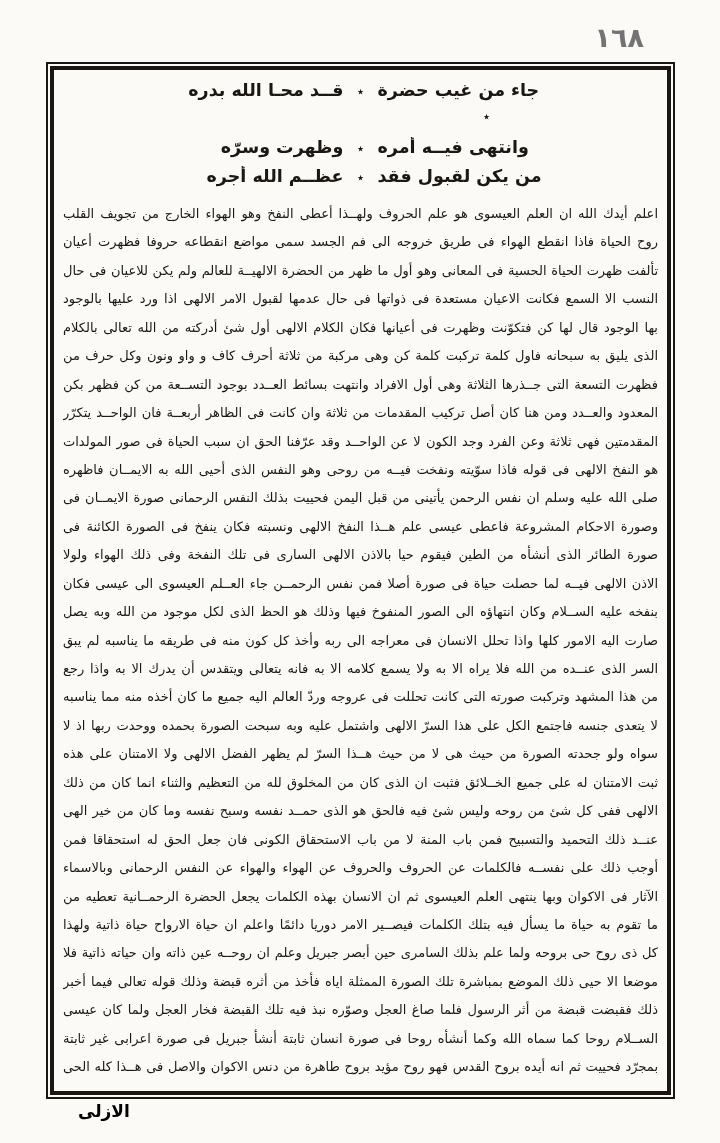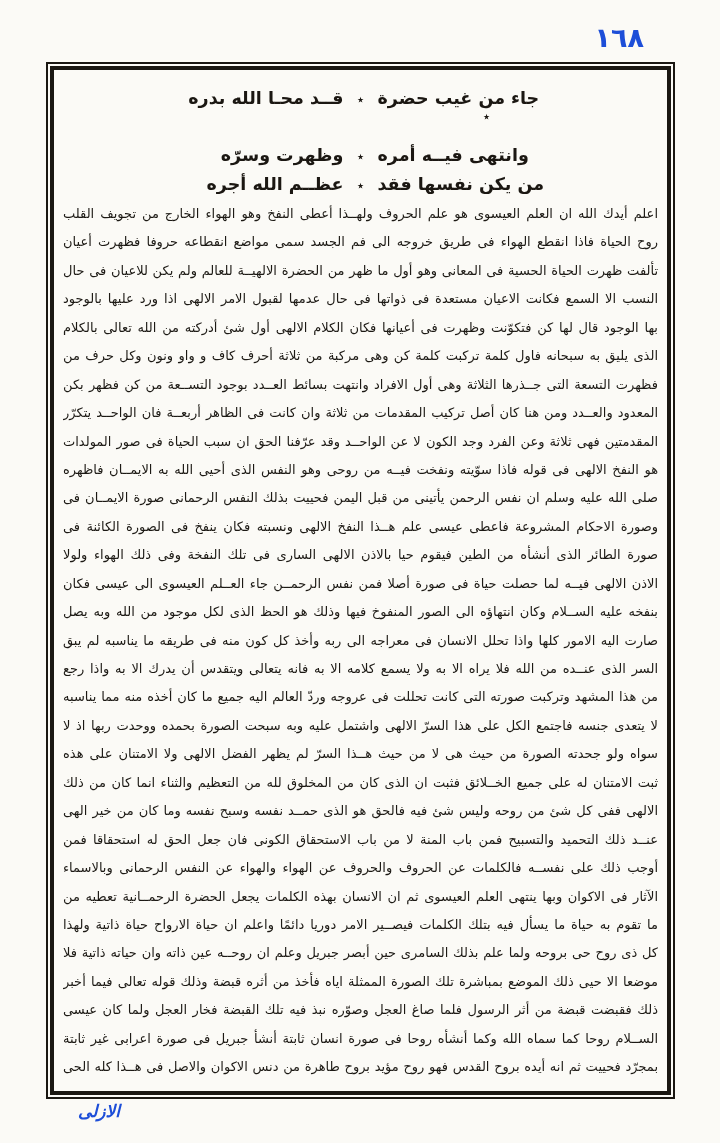--- a/index.html
+++ b/index.html
@@ -2,46 +2,46 @@
 <html lang="ar" dir="rtl"><head>
 <meta charset="utf-8">
 <style>
   html,body{margin:0;padding:0;background:#ffffff;}
   .scan{
     position:relative;width:720px;height:1143px;background:#fbfaf6;
     font-family:"DejaVu Sans",sans-serif;color:#17140f;direction:rtl;overflow:hidden;
   }
   .page-number{
     position:absolute;top:22px;right:76px;font-size:27px;font-weight:bold;
-    letter-spacing:1px;color:#1d4ed8;
+    letter-spacing:1px;color:#737373;
   }
   .frame{
     position:absolute;left:46px;top:62px;width:629px;height:1037px;
     border:2px solid #1a1712;padding:2px;box-sizing:border-box;background:#fbfaf6;
   }
   .frame-inner{
     border:4px solid #1a1712;width:100%;height:100%;box-sizing:border-box;
     padding:8px 9px 4px 9px;overflow:hidden;
   }
   .poetry{width:470px;margin:2px auto 6px auto;}
   .verse{
     display:grid;grid-template-columns:1fr 34px 1fr;align-items:baseline;
     height:28.5px;font-size:17.5px;font-weight:bold;color:#1b1712;overflow:hidden;
   }
-  .verse .hem.right{text-align:left;margin-top:8px;}
+  .verse .hem.right{text-align:left;}
   .verse .hem.left{position:relative;}
   .verse .sep{text-align:center;font-size:13px;}
   .prose{margin-top:6px;}
   .prose .line{
     font-size:13px;line-height:28.45px;height:28.45px;overflow:hidden;
     text-align:justify;text-align-last:justify;color:#1c1914;
     word-spacing:0.5px;
   }
   .catchword{
-    position:absolute;left:78px;top:1101px;font-size:17px;font-weight:bold;color:#1d4ed8;font-style:italic;
+    position:absolute;left:78px;top:1101px;font-size:17px;font-weight:bold;color:#000000;
   }
 </style>
 </head>
 <body>
 
 <div class="scan">
   <div class="page-number">١٦٨</div>
 
   <div class="frame">
     <div class="frame-inner">
@@ -54,21 +54,21 @@
           </div>
           <div class="verse">
             <span class="sep">٭</span>
           </div>
           <div class="verse">
             <span class="hem right">وانتهى فيــه أمره</span>
             <span class="sep">٭</span>
             <span class="hem left">وظهرت وسرّه</span>
           </div>
           <div class="verse">
-            <span class="hem right">من يكن نفسها فقد</span>
+            <span class="hem right">من يكن لقبول فقد</span>
             <span class="sep">٭</span>
             <span class="hem left">عظــم الله أجره</span>
           </div>
         </div>
 
       <div class="prose">
           <div class="line">اعلم أيدك الله ان العلم العيسوى هو علم الحروف ولهــذا أعطى النفخ وهو الهواء الخارج من تجويف القلب الذى هو</div>
           <div class="line">روح الحياة فاذا انقطع الهواء فى طريق خروجه الى فم الجسد سمى مواضع انقطاعه حروفا فظهرت أعيان الحروف فلما</div>
           <div class="line">تألفت ظهرت الحياة الحسية فى المعانى وهو أول ما ظهر من الحضرة الالهيــة للعالم ولم يكن للاعيان فى حال عدمها شئ من</div>
           <div class="line">النسب الا السمع فكانت الاعيان مستعدة فى ذواتها فى حال عدمها لقبول الامر الالهى اذا ورد عليها بالوجود فلما أراد</div>

